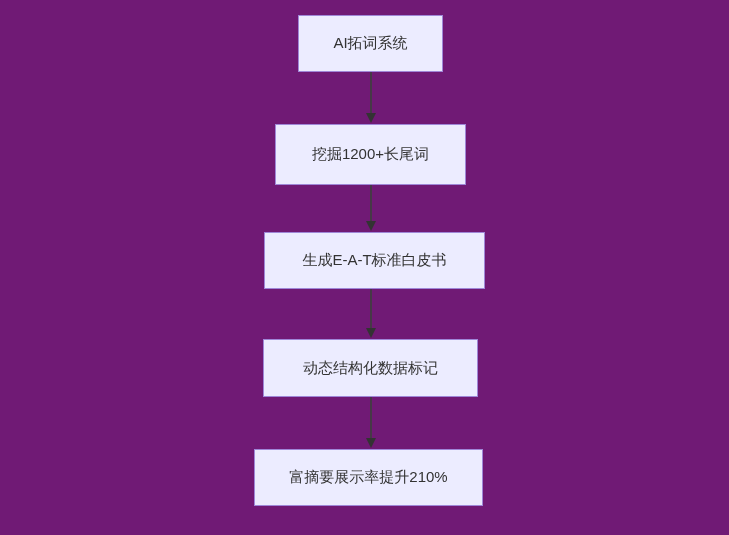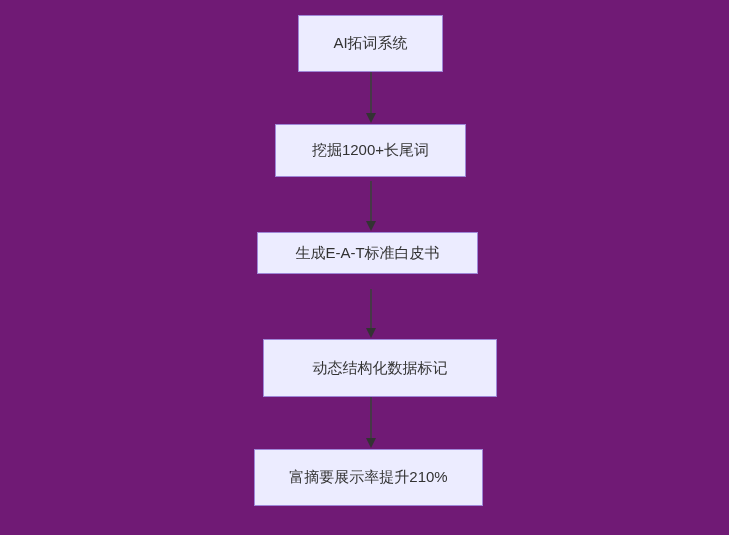--- a/index.html
+++ b/index.html
@@ -23,23 +23,23 @@
     color: #333333;
     font-size: 15px;
     display: flex;
     align-items: center;
     justify-content: center;
     text-align: center;
     line-height: 1.25;
     white-space: nowrap;
   }
   .node-1 { left: 298px; top: 15px;  width: 145px; height: 57px; }
-  .node-2 { left: 275px; top: 124px; width: 191px; height: 53px; }
-  .node-3 { left: 257px; top: 232px; width: 221px; height: 42px; }
-  .node-4 { left: 263px; top: 339px; width: 234px; height: 58px; }
+  .node-2 { left: 275px; top: 124px; width: 191px; height: 61px; }
+  .node-3 { left: 264px; top: 232px; width: 221px; height: 57px; }
+  .node-4 { left: 263px; top: 339px; width: 215px; height: 58px; }
   .node-5 { left: 254px; top: 449px; width: 229px; height: 57px; }
   .edge-layer {
     position: absolute;
     left: 0; top: 0;
     width: 729px; height: 535px;
     pointer-events: none;
   }
   .edge-line { stroke: #3f3f3f; stroke-width: 1.7; }
   .edge-head { fill: #333333; stroke: none; }
 </style>

